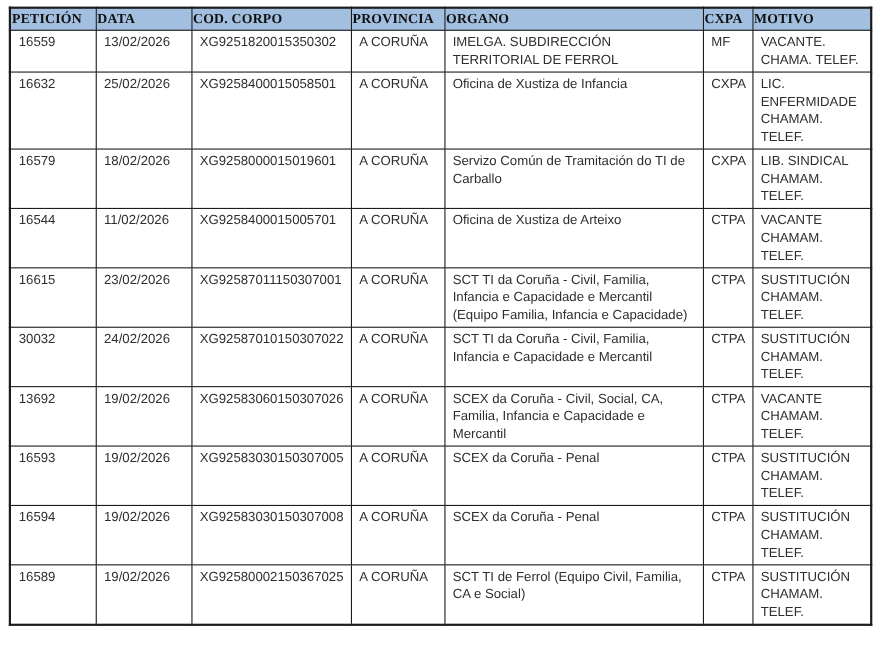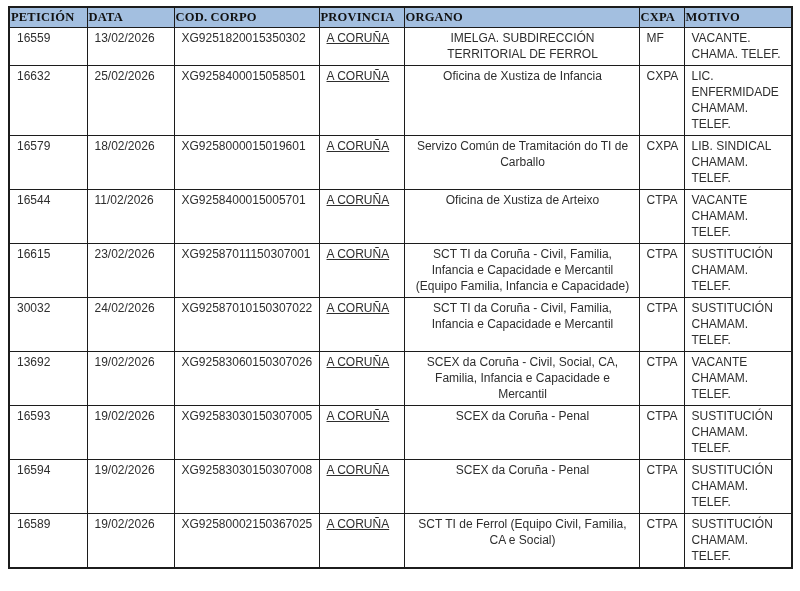--- a/index.html
+++ b/index.html
@@ -42,22 +42,22 @@
     padding: 2px 5px 3px 7px;
     overflow: hidden;
     word-wrap: break-word;
   }
   td.c-motivo {
     white-space: pre-line;
     padding-left: 4px;
     padding-right: 2px;
   }
   td.c-corpo { padding-left: 4px; padding-right: 2px; margin-top: 12px; }
-  td.c-organo { padding-left: 8px; text-align: center; }
-  td.c-prov   { padding-left: 6px; text-decoration: underline; }
+  td.c-organo { padding-left: 8px; }
+  td.c-prov   { padding-left: 6px; }
   
   tbody#tbody tr:first-child td.c-motivo {
     font-family: Liberation Sans, sans-serif;
   }
   col.w-peticion { width: 78px; }
   col.w-data     { width: 87px; }
   col.w-cod      { width: 145px; }
   col.w-prov     { width: 85px; }
   col.w-organo   { width: 235px; }
   col.w-corpo    { width: 45px; }

